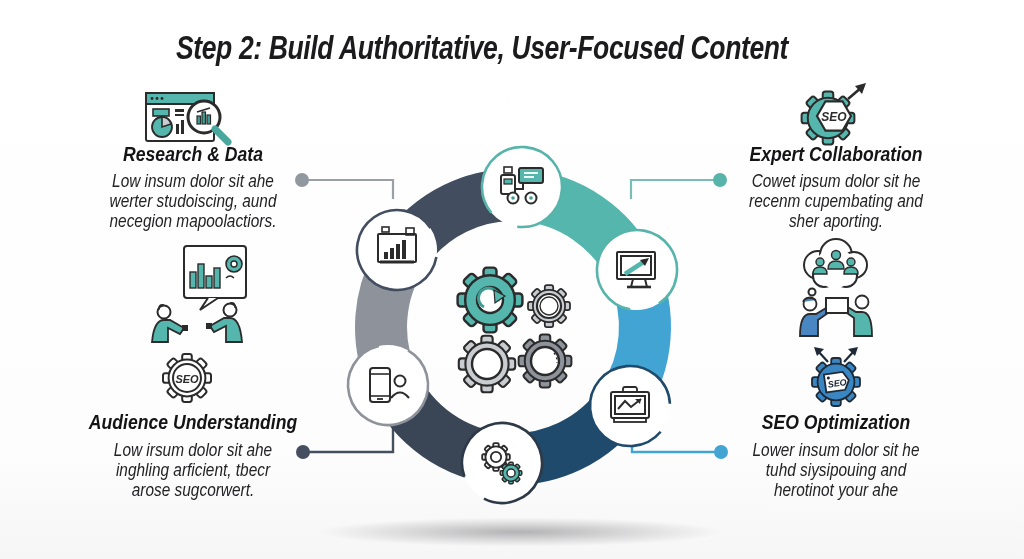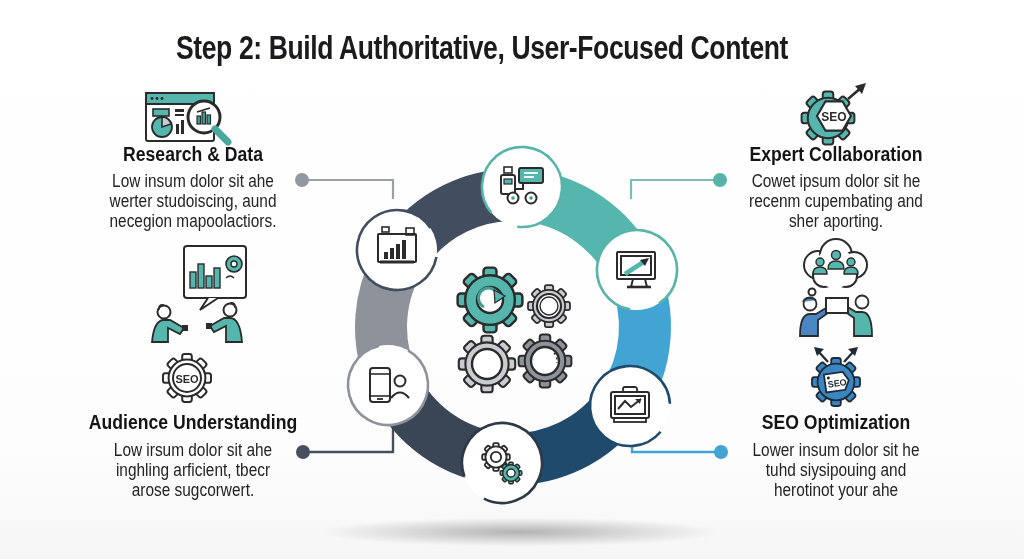--- a/index.html
+++ b/index.html
@@ -1,18 +1,18 @@
 <!DOCTYPE html>
 <html><head>
 <meta charset="utf-8">
 <style>
   html,body{margin:0;padding:0;}
   body{font-family:"Liberation Sans",sans-serif;background:#ffffff;}
   #canvas{position:relative;width:1024px;height:559px;overflow:hidden;
-          background:linear-gradient(180deg,#ffffff 0%,#fdfdfd 80%,#f6f6f7 100%);}
+          background:linear-gradient(180deg,#ffffff 0%,#fdfdfd 80%,#f6f6f7 100%);font-style:italic;}
   .abs{position:absolute;}
   .title{font-size:34px;font-weight:700;color:#1b1b1d;white-space:nowrap;
          transform:translateX(-50%) scaleX(0.78);transform-origin:center;letter-spacing:-0.5px;}
   .heading{font-size:20px;font-weight:700;color:#141416;text-align:center;
            transform:scaleX(0.88);transform-origin:center;white-space:nowrap;}
   .bodytext{font-size:17.5px;color:#232325;text-align:center;line-height:20px;
             transform:scaleX(0.88);transform-origin:center;}
   .bodytext div{white-space:nowrap;}
   svg{display:block;}
   .shadow{left:240px;top:511px;width:560px;height:42px;

